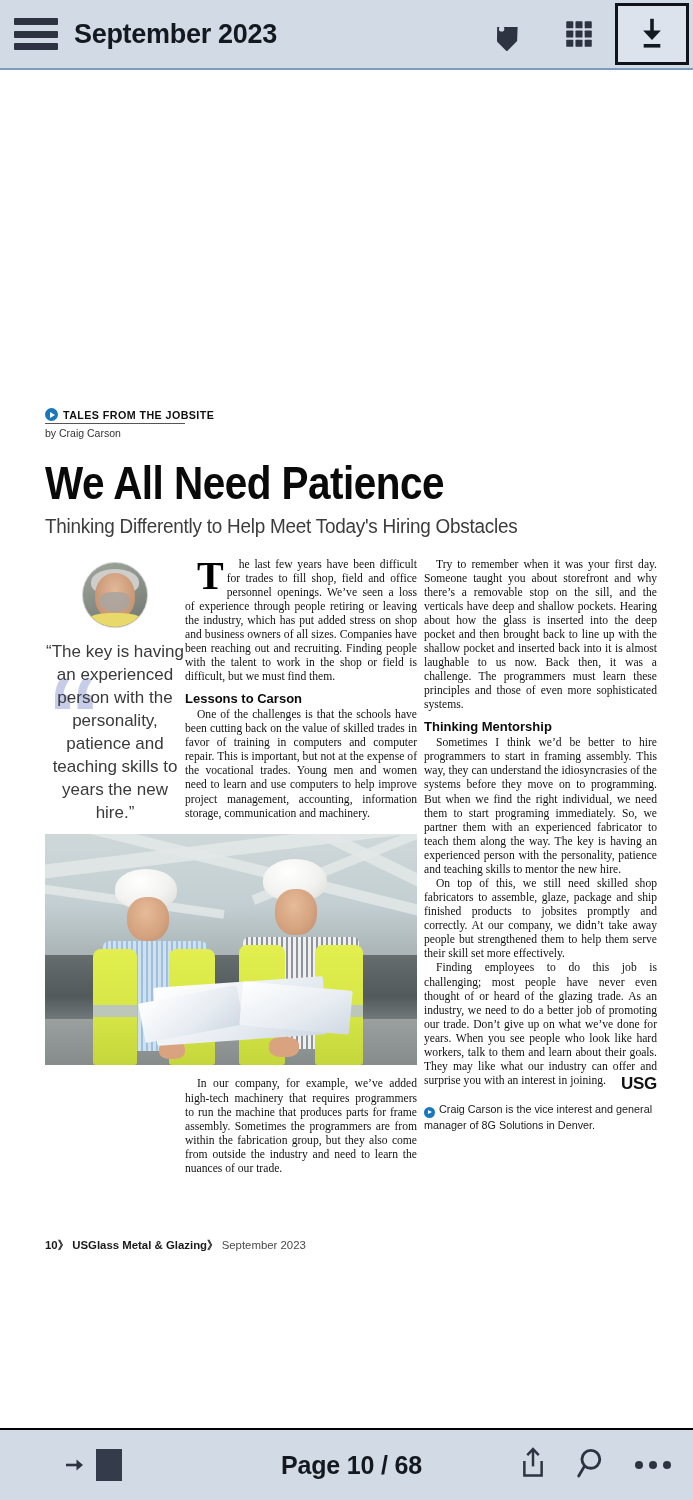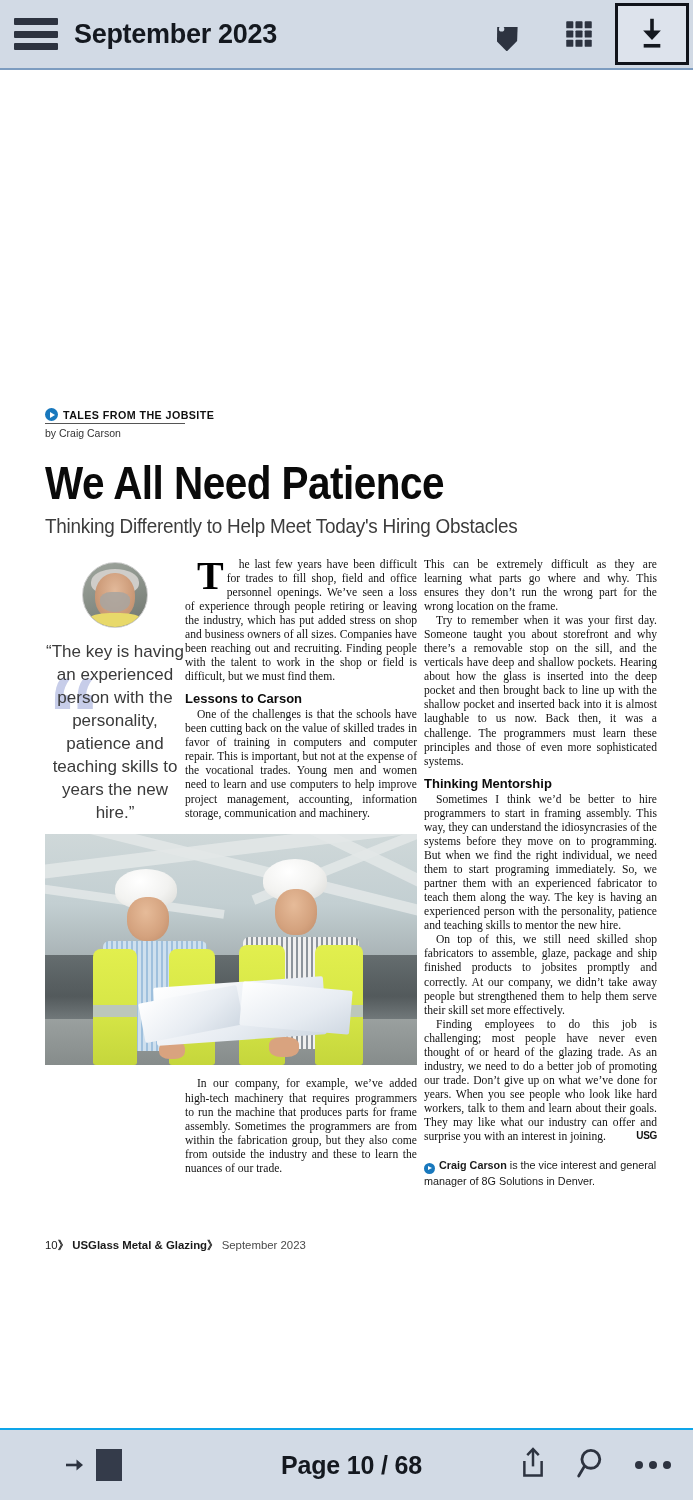--- a/index.html
+++ b/index.html
@@ -308,21 +308,21 @@
 
   .after-photo {
     margin-top: 12px;
     margin-left: 140px;
     width: 232px;
   }
 
   .usg-end {
     font-family: "Liberation Sans", sans-serif;
     font-weight: bold;
-    font-size: 10px;
+    font-size: 17px;
     letter-spacing: -0.3px;
     float: right;
   }
 
   .bio {
     margin-top: 14px;
     font-family: "Liberation Sans", sans-serif;
     font-size: 10.8px;
     line-height: 1.3;
     color: #1a1a1a;
@@ -333,41 +333,41 @@
     align-items: center; justify-content: center;
   }
   .bio-dot::after {
     content: "";
     width: 0; height: 0;
     border-left: 4px solid #fff;
     border-top: 2.6px solid transparent;
     border-bottom: 2.6px solid transparent;
     margin-left: 1px;
   }
-  .bio b { font-weight: bold; }
+  .bio b { font-weight: normal; }
 
   .folio {
     position: absolute;
     left: 45px; top: 1168px;
     font-family: "Liberation Sans", sans-serif;
     font-size: 11.4px;
     color: #1a1a1a;
     white-space: nowrap;
   }
-  .folio .pg { font-weight: normal; }
+  .folio .pg { font-weight: bold; }
   .folio .mag { font-weight: bold; }
   .folio .sep { font-weight: bold; }
   .folio .dt { color: #4a4a4a; font-weight: 400; }
 
   
   .bottombar {
     height: 72px;
     flex: 0 0 72px;
     background: #d2dae5;
-    border-top: 2px solid #0ea5e9;
+    border-top: 2px solid #000000;
     display: flex; align-items: center;
     position: relative;
   }
   .bb-left { width: 186px; display: flex; align-items: center; justify-content: center; }
   .bb-center { flex: 1; display: flex; align-items: center; justify-content: center; }
   .page-indicator {
     font-size: 25px; font-weight: bold; color: #14181f;
     letter-spacing: -0.2px;
     font-family: "Liberation Sans", sans-serif;
   }
@@ -503,28 +503,27 @@
                 <div class="w-hand" style="left:34px;top:178px;width:30px;height:20px;"></div>
               </div>
 
               <div class="w-paper" style="left:110px;top:148px;width:170px;height:58px;"></div>
               <div class="w-paper" style="left:96px;top:160px;width:100px;height:40px;transform:rotate(-11deg);"></div>
               <div class="w-paper" style="left:196px;top:152px;width:110px;height:44px;transform:rotate(5deg);"></div>
             </div>
 
 
             <div class="after-photo body">
-              <p>In our company, for example, we’ve added high-tech machinery that requires programmers to run the machine that produces parts for frame assembly. Sometimes the programmers are from within the fabrication group, but they also come from outside the industry and these to learn the nuances of our trade.</p>
+              <p>In our company, for example, we’ve added high-tech machinery that requires programmers to run the machine that produces parts for frame assembly. Sometimes the programmers are from within the fabrication group, but they also come from outside the industry and need to learn the nuances of our trade.</p>
             </div>
 
           </div>
 
           <div class="col-right">
             <div class="body">
-              <p class="noind">This can be extremely difficult as they are learning what parts go where and why. This ensures they don’t run the wrong part for the wrong location on the frame.</p>
               <p>Try to remember when it was your first day. Someone taught you about storefront and why there’s a removable stop on the sill, and the verticals have deep and shallow pockets. Hearing about how the glass is inserted into the deep pocket and then brought back to line up with the shallow pocket and inserted back into it is almost laughable to us now. Back then, it was a challenge. The programmers must learn these principles and those of even more sophisticated systems.</p>
               <div class="sec-head">Thinking Mentorship</div>
               <p>Sometimes I think we’d be better to hire programmers to start in framing assembly. This way, they can understand the idiosyncrasies of the systems before they move on to programming. But when we find the right individual, we need them to start programing immediately. So, we partner them with an experienced fabricator to teach them along the way. The key is having an experienced person with the personality, patience and teaching skills to mentor the new hire.</p>
               <p>On top of this, we still need skilled shop fabricators to assemble, glaze, package and ship finished products to jobsites promptly and correctly. At our company, we didn’t take away people but strengthened them to help them serve their skill set more effectively.</p>
               <p><span>Finding employees to do this job is challenging; most people have never even thought of or heard of the glazing trade. As an industry, we need to do a better job of promoting our trade. Don’t give up on what we’ve done for years. When you see people who look like hard workers, talk to them and learn about their goals. They may like what our industry can offer and surprise you with an interest in joining.</span><span class="usg-end">USG</span></p>
             </div>
 
             <div class="bio">
               <span class="bio-dot"></span><b>Craig Carson</b><span> is the vice interest and general manager of 8G Solutions in Denver.</span>
             </div>

